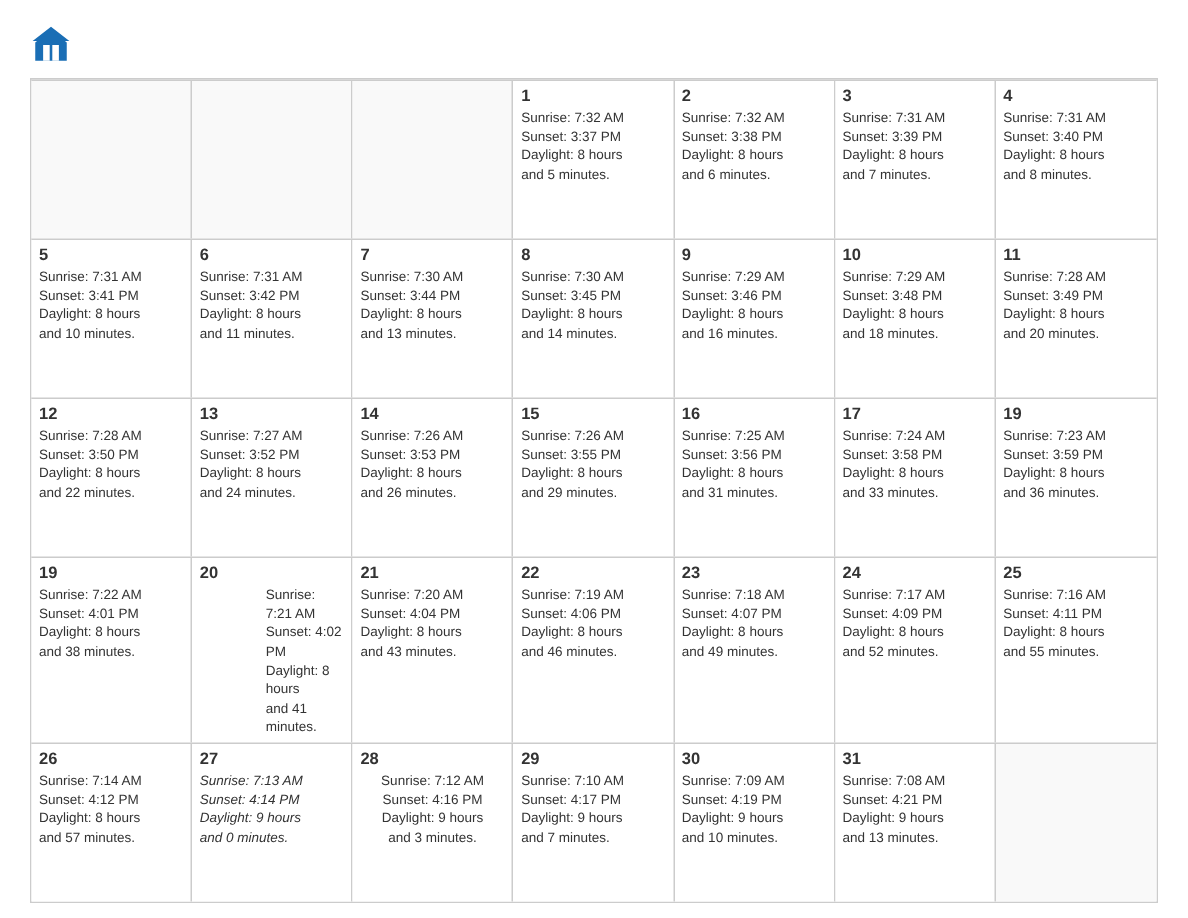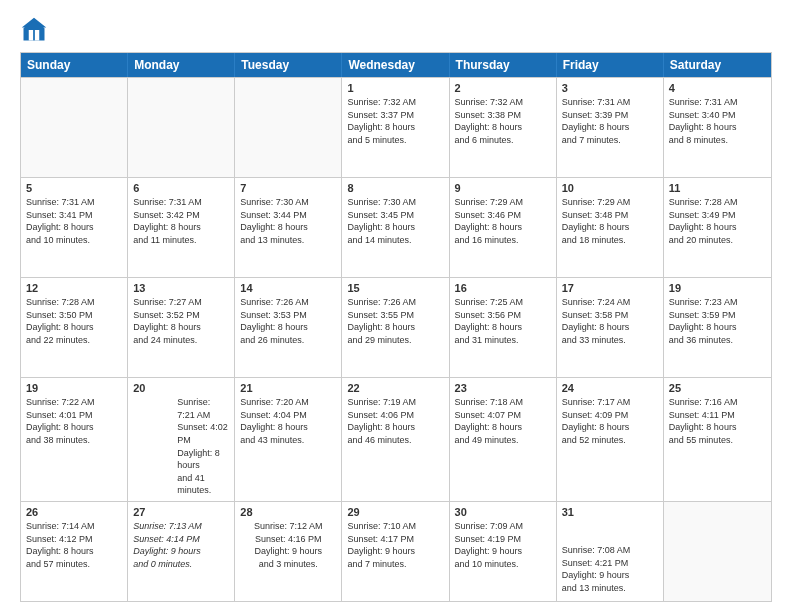--- a/index.html
+++ b/index.html
@@ -132,29 +132,20 @@
         <span class="logo-blue"></span>
       </div>
     </div>
     <div class="title-block">
       <div class="month-title"></div>
       <div class="subtitle"></div>
     </div>
   </div>
 
   <div class="calendar">
-    <div class="cal-header">
-    <div class="cal-header-cell">Sunday</div>
-        <div class="cal-header-cell">Monday</div>
-        <div class="cal-header-cell">Tuesday</div>
-        <div class="cal-header-cell">Wednesday</div>
-        <div class="cal-header-cell">Thursday</div>
-        <div class="cal-header-cell">Friday</div>
-        <div class="cal-header-cell">Saturday</div>
-      </div>
     <div class="cal-body">
     <div class="cal-row">
           <div class="cal-cell empty"></div>
           <div class="cal-cell empty"></div>
           <div class="cal-cell empty"></div>
           <div class="cal-cell">
             <div class="day-num">1</div>
             <div class="day-info" style="white-space: pre-line;">Sunrise: 7:32 AM
 Sunset: 3:37 PM
 Daylight: 8 hours
@@ -366,21 +357,21 @@
           </div>
           <div class="cal-cell">
             <div class="day-num">30</div>
             <div class="day-info" style="white-space: pre-line;">Sunrise: 7:09 AM
 Sunset: 4:19 PM
 Daylight: 9 hours
 and 10 minutes.</div>
           </div>
           <div class="cal-cell">
             <div class="day-num">31</div>
-            <div class="day-info" style="white-space: pre-line; margin-top: 24px;">Sunrise: 7:08 AM
+            <div class="day-info" style="white-space: pre-line;">Sunrise: 7:08 AM
 Sunset: 4:21 PM
 Daylight: 9 hours
 and 13 minutes.</div>
           </div>
           <div class="cal-cell empty"></div>
         </div>
       </div>
   </div>
 </div>
 

